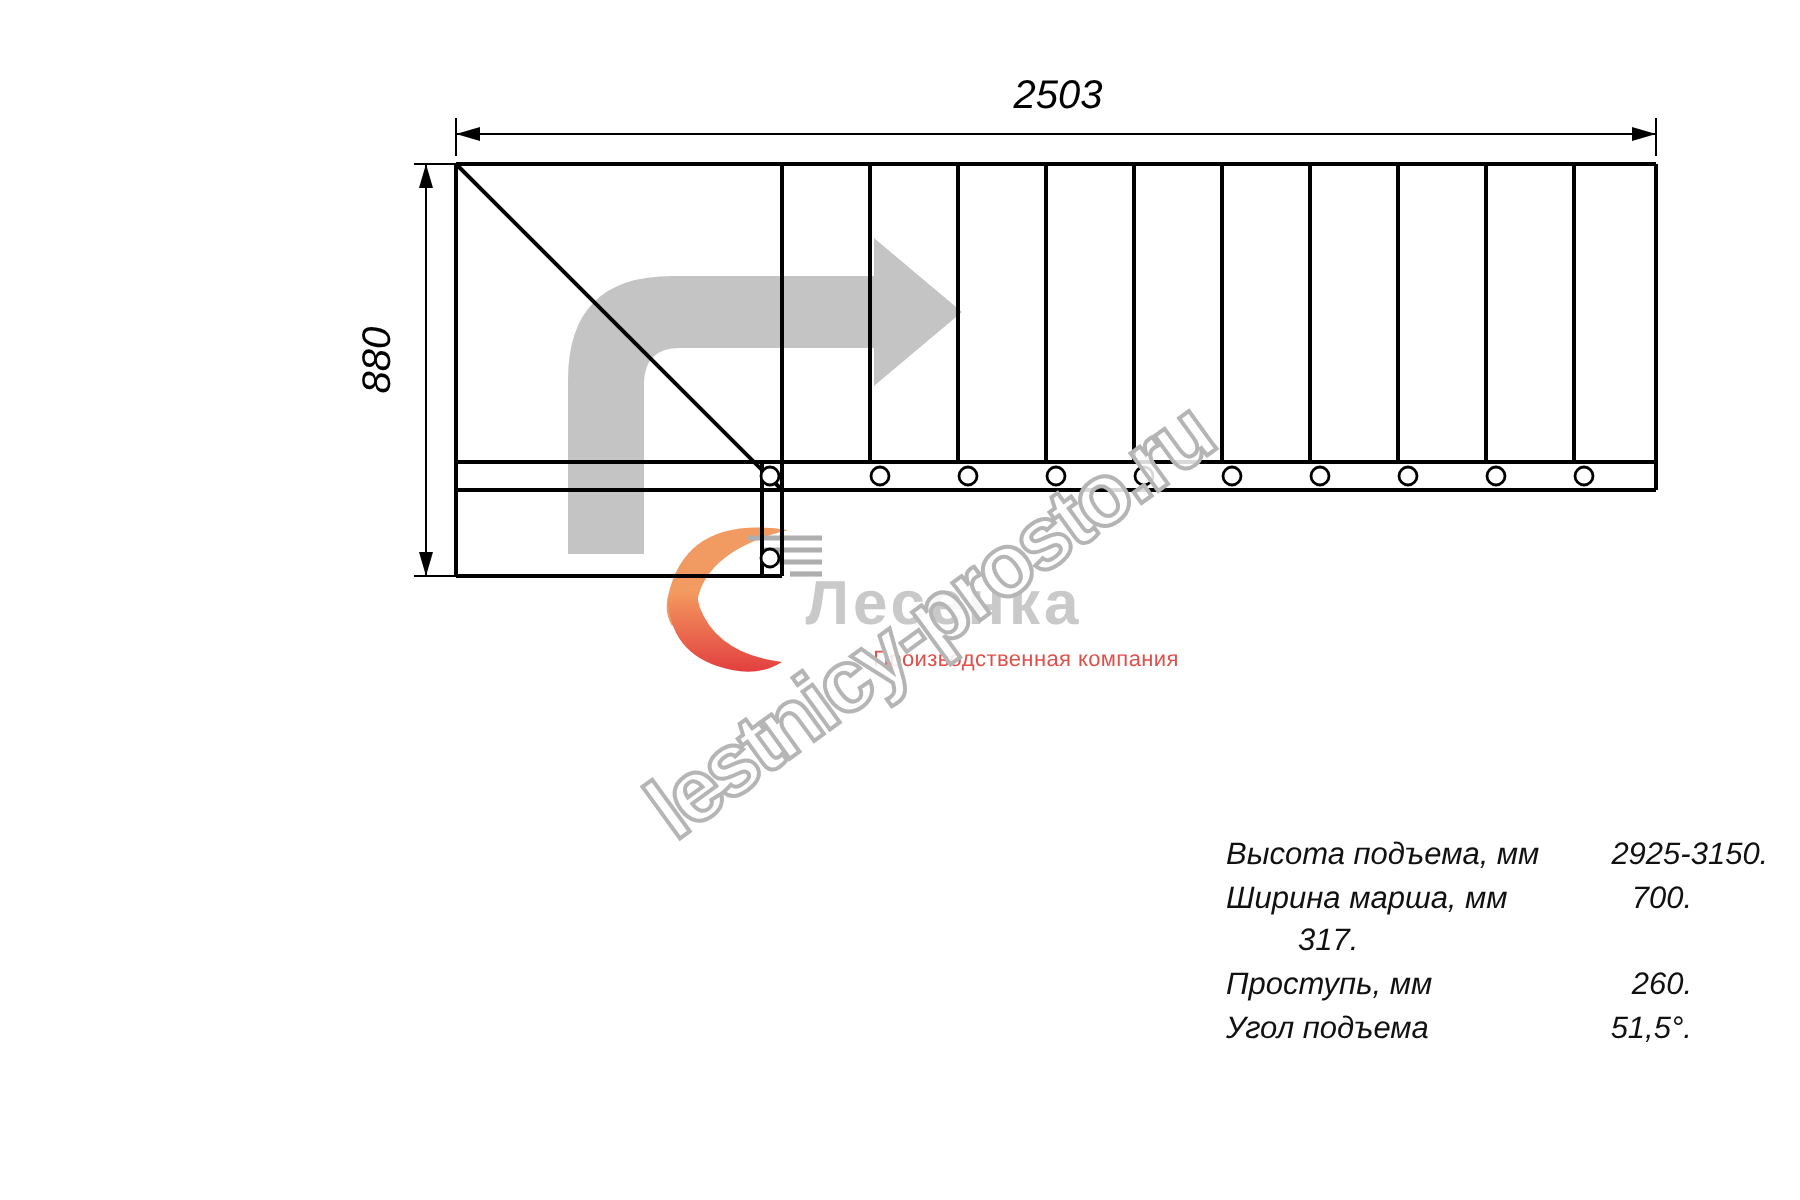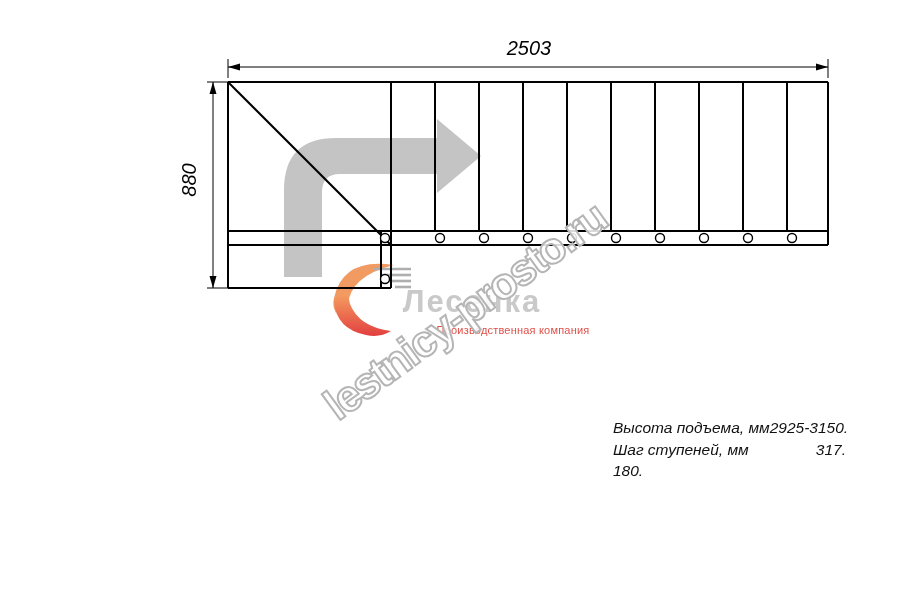--- a/index.html
+++ b/index.html
@@ -89,21 +89,21 @@
     display: flex;
     justify-content: space-between;
     height: 21.7px;
     line-height: 21.7px;
     font-style: italic;
     font-size: 15.5px;
     color: #111111;
     white-space: nowrap;
   }
   .spec-label { text-align: center; }
-  .spec-value { text-align: right; }
+  .spec-value { text-align: right; margin-left: 36px; }
 </style>
 </head>
 <body>
 
 <div class="canvas">
 
   <svg class="plan-svg" width="900" height="600" viewBox="0 0 900 600">
 
     <g>
       <path d="M284 277 L284 190 Q284 138 336 138 L437 138 L437 119 L481 156 L437 193 L437 174 L340 174 Q322 174 322 192 L322 277 Z" fill="#c4c4c4"></path>
@@ -192,21 +192,29 @@
   <div class="logo-tagline">Производственная компания</div>
 
   <div class="watermark">lestnicy-prosto.ru</div>
 
   <div class="specs">
     <div class="spec-row">
       <span class="spec-label">Высота подъема, мм</span>
       <span class="spec-value">2925-3150.</span>
     </div>
     <div class="spec-row">
-      <span class="spec-label">Шаг ступеней, мм</span>
+      <span class="spec-label">Ширина марша, мм</span>
+      <span class="spec-value">700.</span>
+    </div>
+    <div class="spec-row">
       <span class="spec-value">317.</span>
     </div>
     <div class="spec-row">
-      <span class="spec-value">180.</span>
+      <span class="spec-label">Проступь, мм</span>
+      <span class="spec-value">260.</span>
+    </div>
+    <div class="spec-row">
+      <span class="spec-label">Угол подъема</span>
+      <span class="spec-value">51,5°.</span>
     </div>
   </div>
 
 </div>
 
 </body></html>

